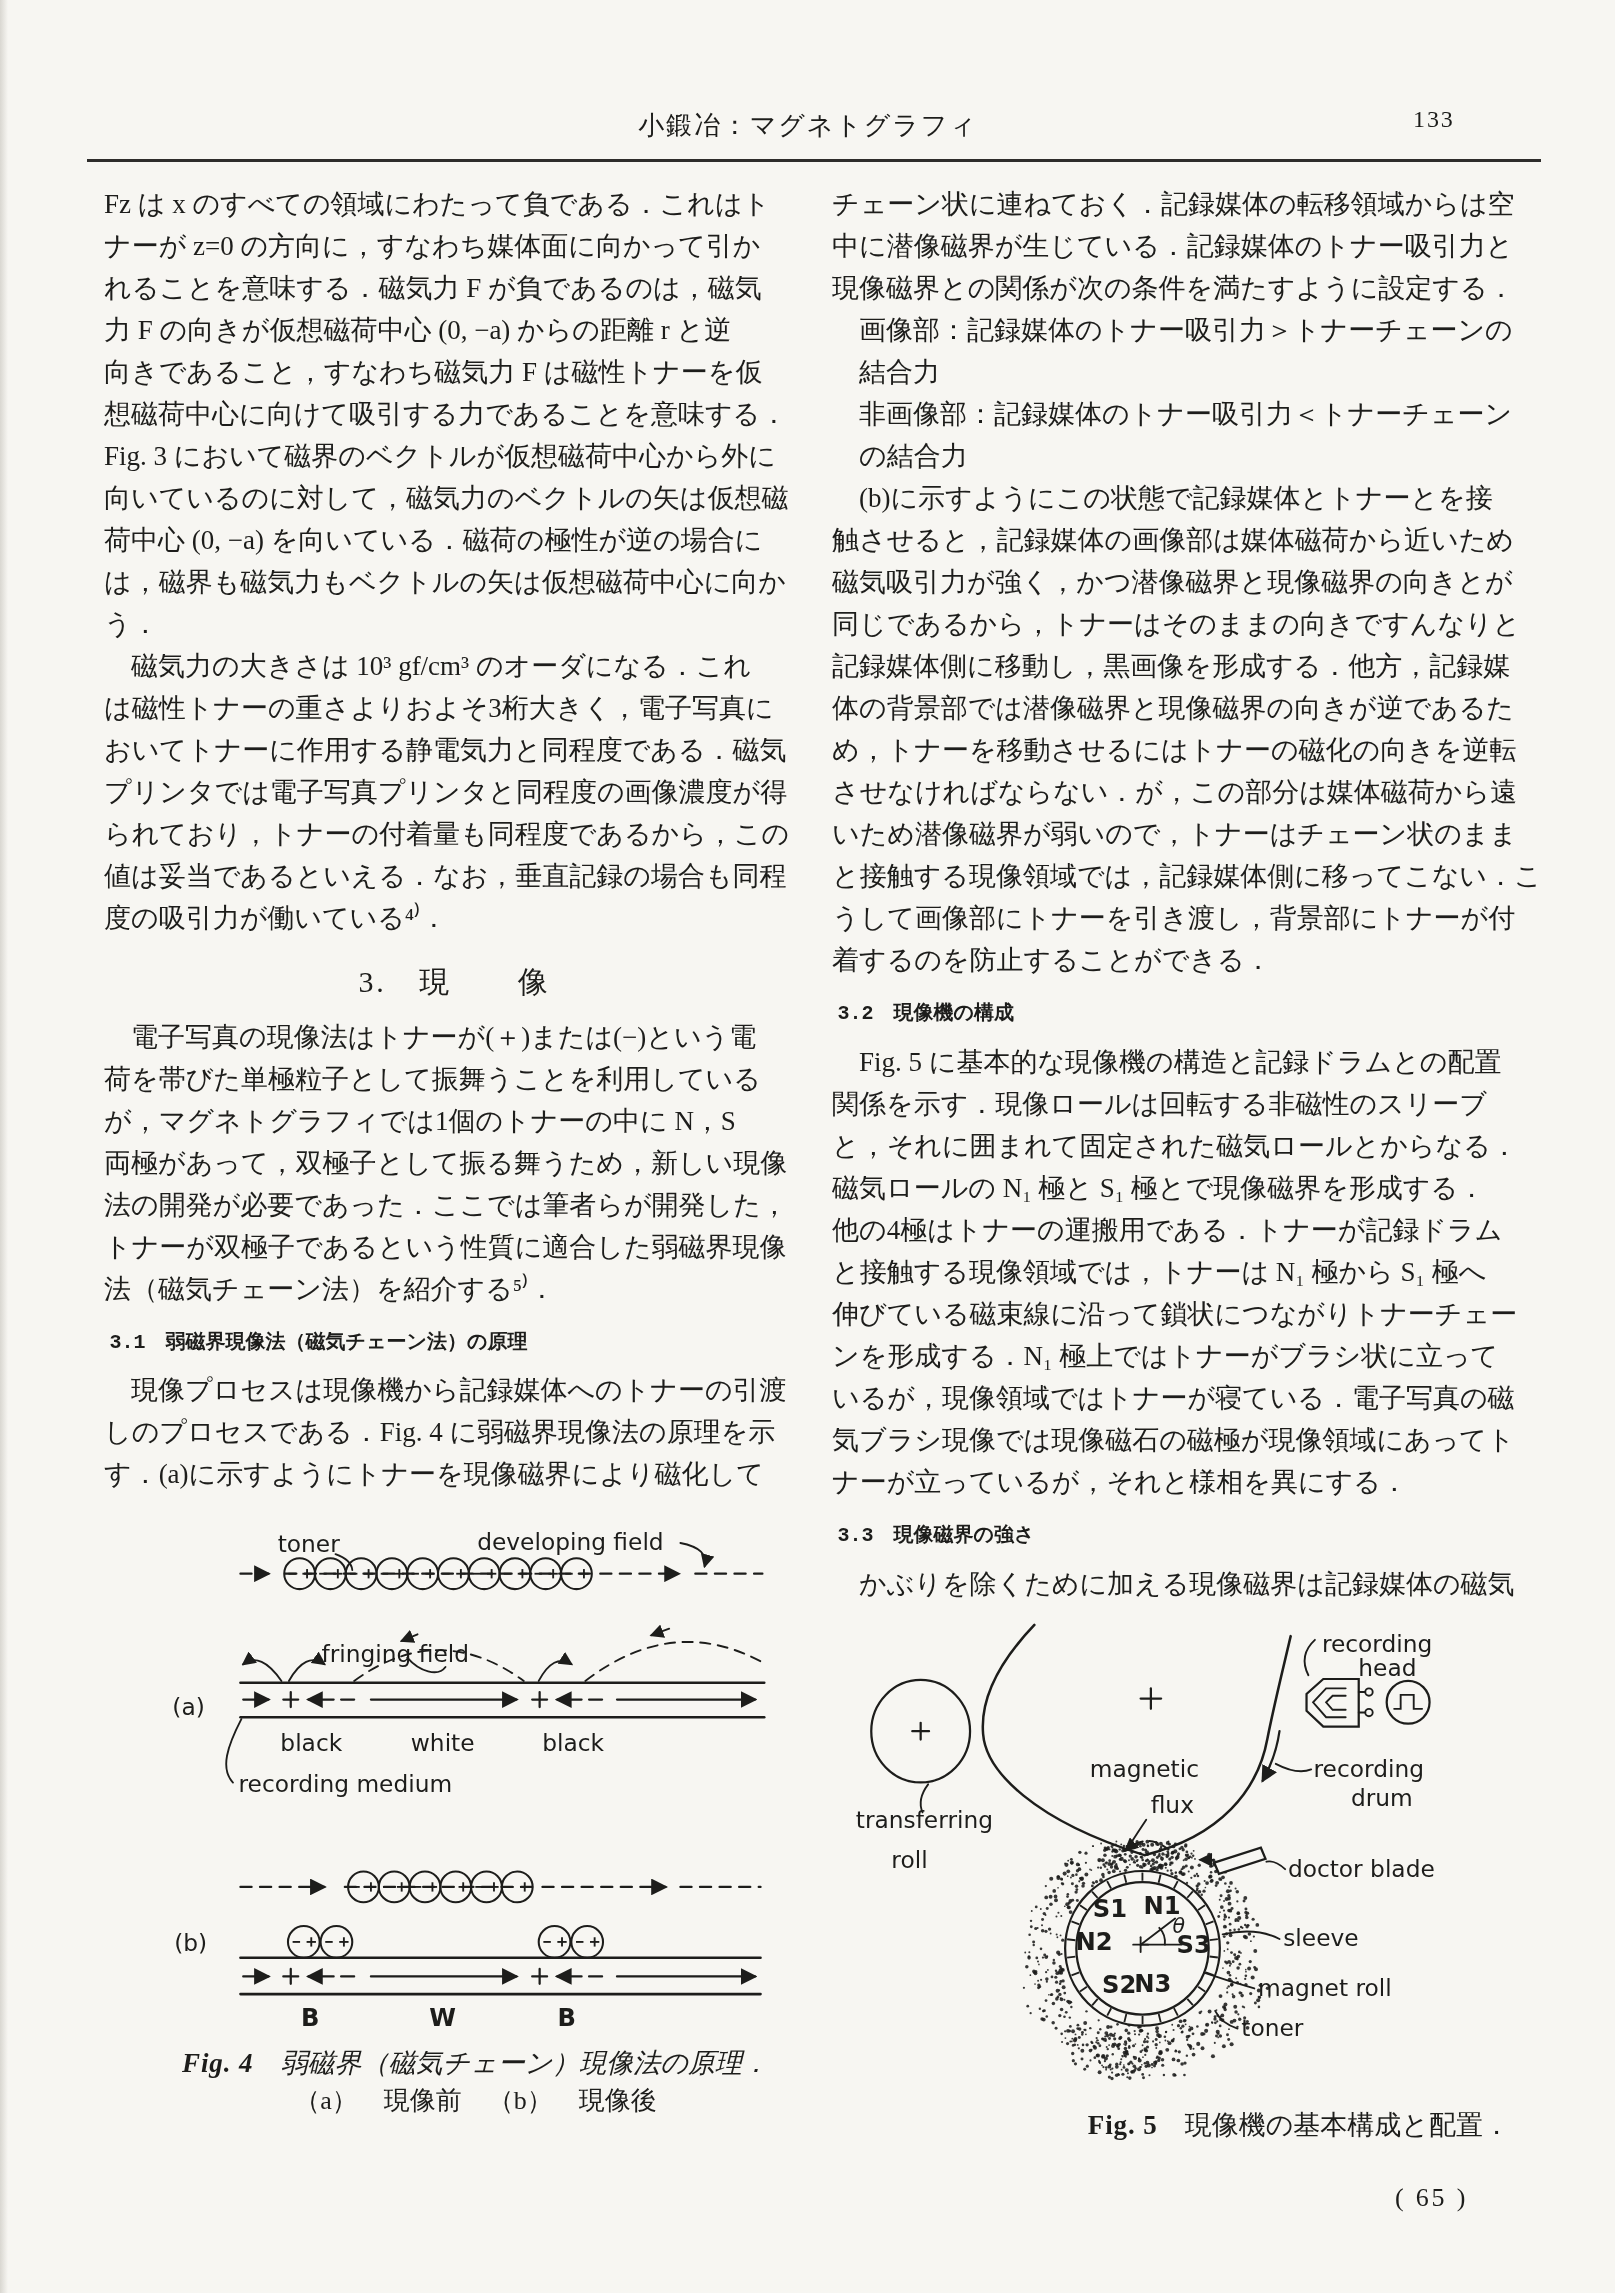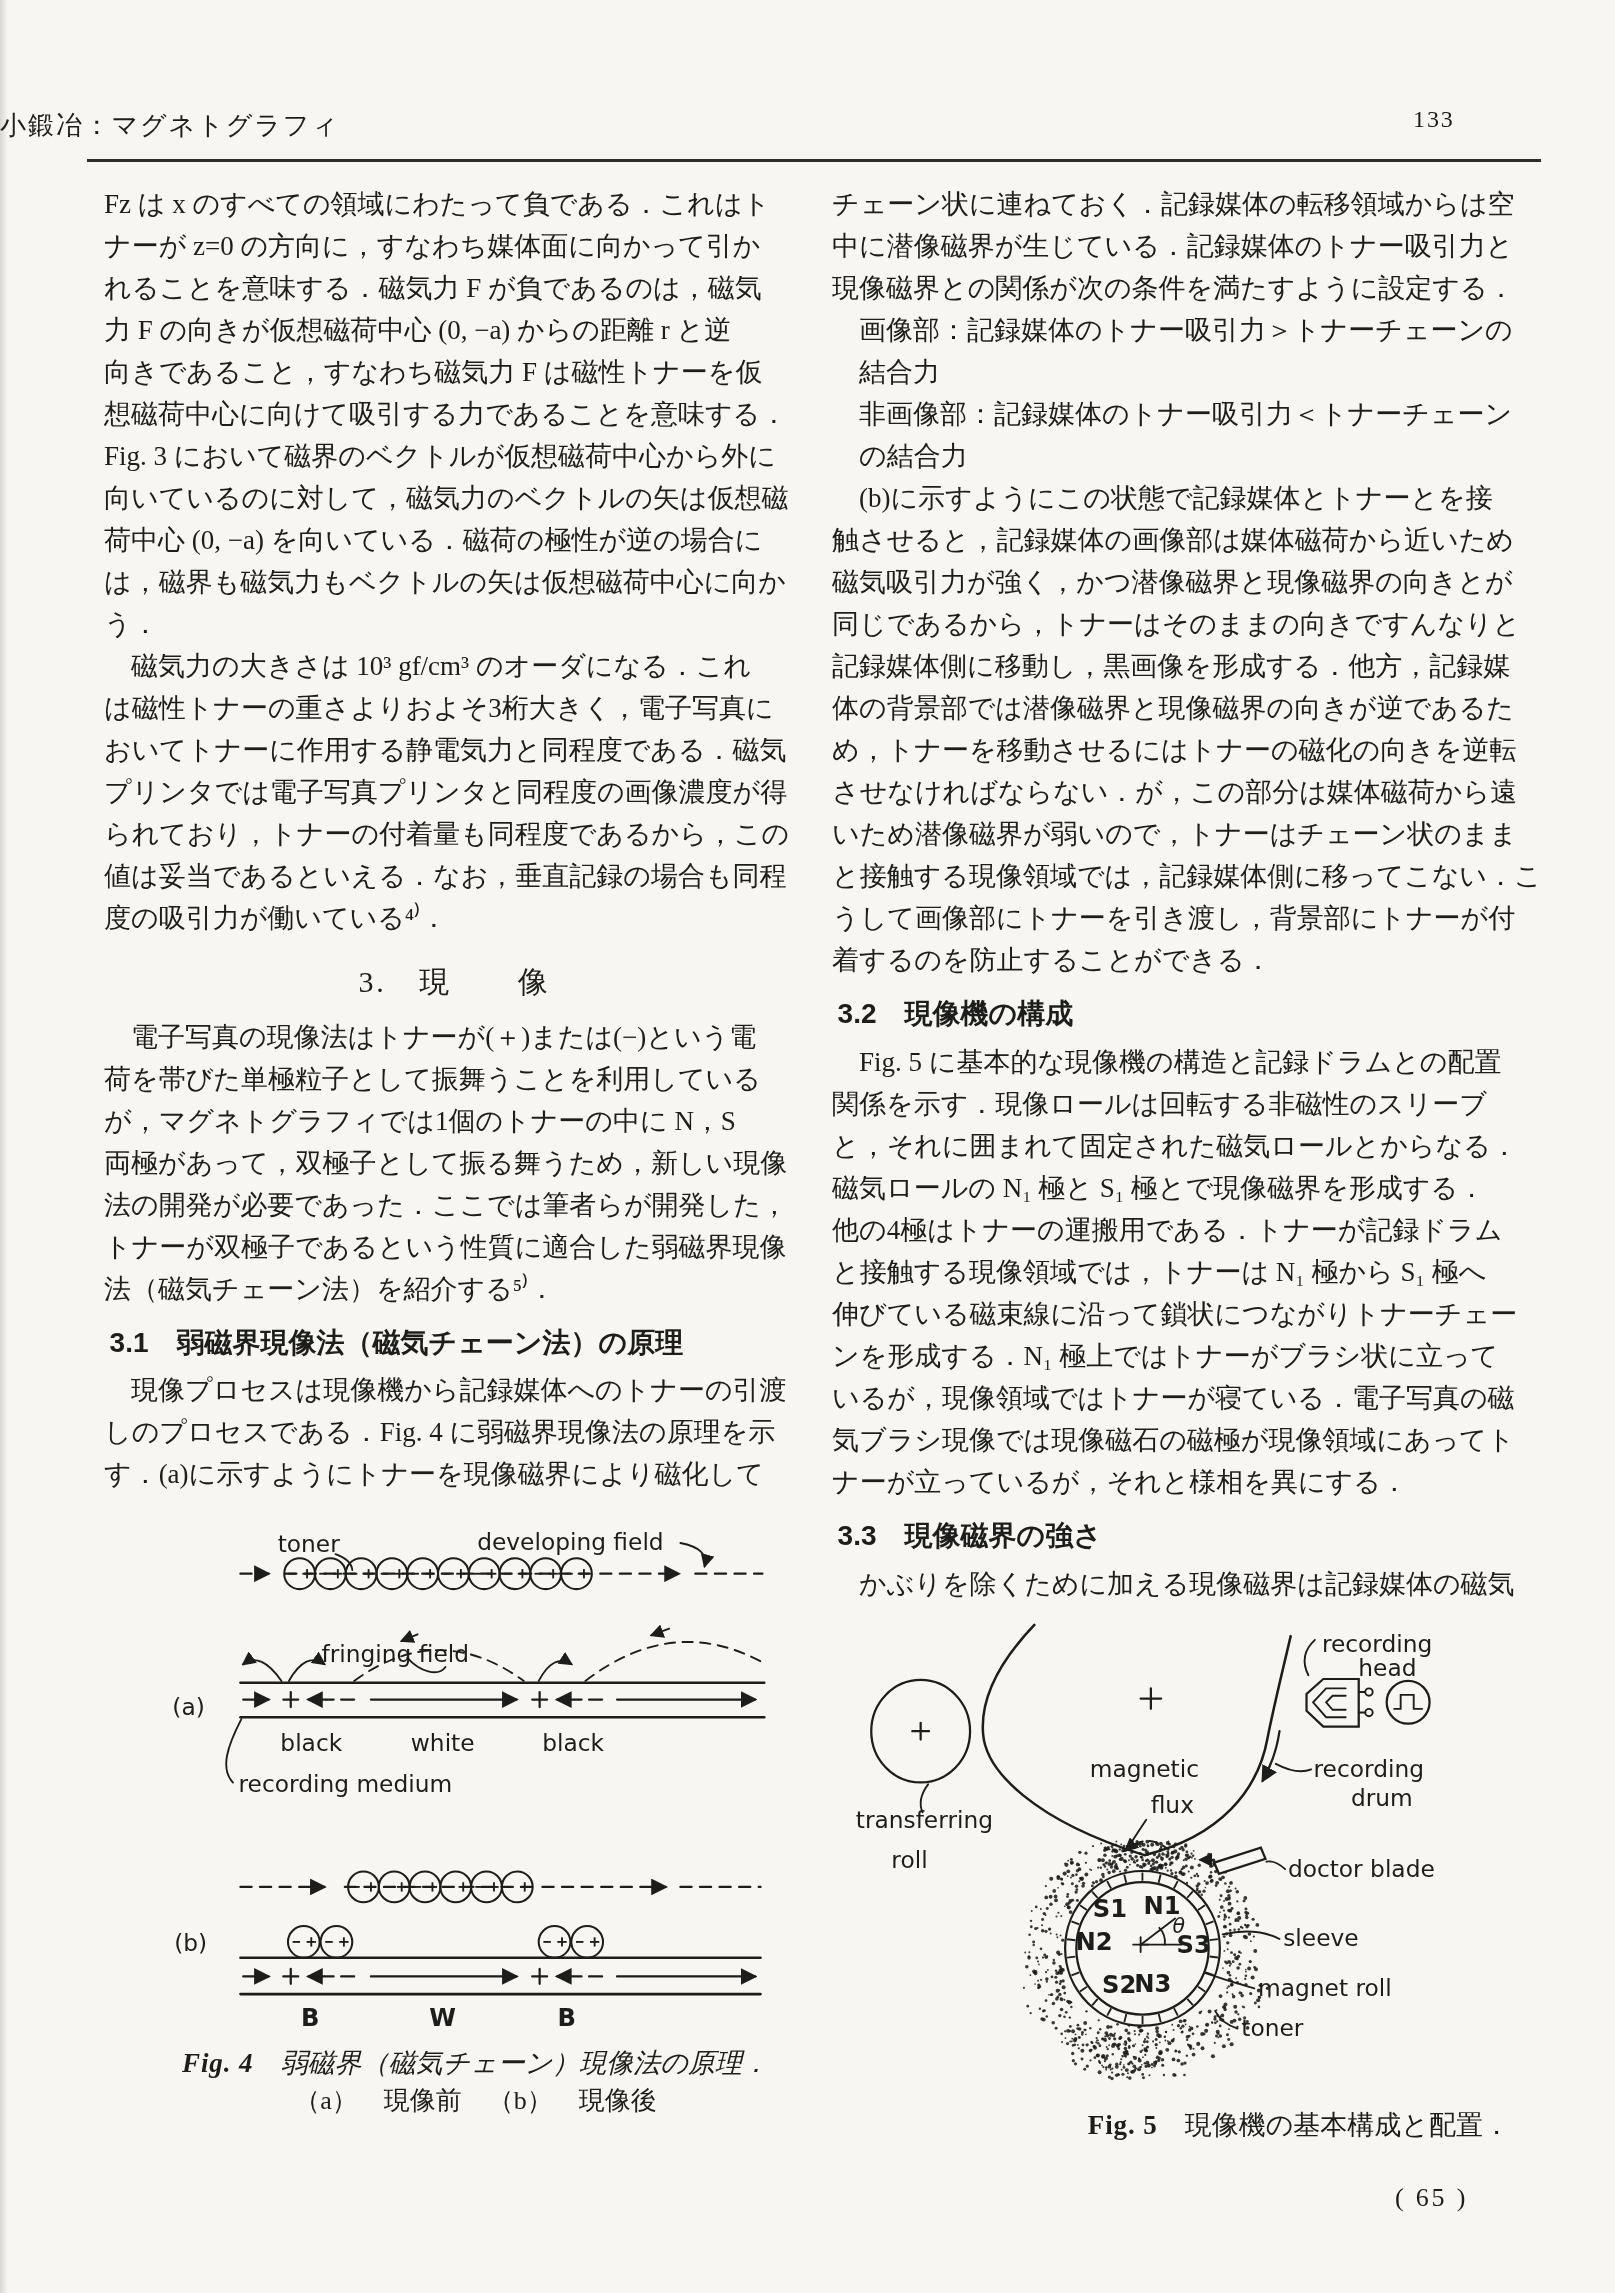--- a/index.html
+++ b/index.html
@@ -1,32 +1,32 @@
 <!DOCTYPE html>
 <html style="font-size:15px"><head>
 <meta charset="utf-8">
 <style>
   html,body{margin:0;padding:0;}
   body{width:1616px;height:2293px;background:#f7f6f2;position:relative;
        font-family:"Liberation Serif", serif;color:#1d1d1b;overflow:hidden;}
   .page{position:absolute;inset:0;}
   .scan-edge{position:absolute;left:0;top:0;width:8.4px;height:2293px;
              background:linear-gradient(90deg,#d9d7d1,#f7f6f2);}
-  .hdr-title{position:absolute;top:108px;left:0;width:1616px;
+  .hdr-title{position:absolute;top:108px;left:0;width:1616px;text-align:center;
              font-size:26px;letter-spacing:1.9px;}
   .hdr-pageno{position:absolute;top:106px;left:1413px;font-size:24px;letter-spacing:1.9px;}
   .hdr-rule{position:absolute;top:159px;left:87px;width:1454px;height:2.8px;background:#2e2d2b;}
   .col{position:absolute;top:183px;font-size:27px;}
   .col-left{left:104px;width:701px;}
   .col-right{left:832px;width:705px;}
   .tline{height:42px;line-height:42px;white-space:nowrap;}
   .sec-h{height:43px;line-height:43px;text-align:center;font-weight:normal;
          font-size:30px;letter-spacing:2.8px;margin:20.5px 0 13px 0;}
-  .sub-h{height:43px;line-height:43px;font-weight:bold;font-size:28px;
-         font-family:Liberation Sans, sans-serif;margin:11.2px 0 5.6px 5.6px;white-space:nowrap;}
+  .sub-h{height:43px;line-height:43px;font-weight:bold;font-size:20px;
+         font-family:Liberation Mono, monospace;margin:11.2px 0 5.6px 5.6px;white-space:nowrap;}
   .figure-svg{position:absolute;}
   #fig4-svg{left:121px;top:1515px;}
   #fig5-svg{left:820px;top:1608px;}
   .caption{position:absolute;text-align:center;font-size:27px;white-space:nowrap;}
   .cap-fig{font-weight:bold;letter-spacing:0.9px;}
   #fig4-cap1{left:140px;top:2045px;width:671px;font-style:italic;}
   #fig4-cap2{left:140px;top:2083px;width:671px;font-size:26px;}
   #fig5-cap{left:802px;top:2107px;width:708px;text-align:right;}
   .page-marker{position:absolute;left:1395px;top:2183px;font-size:26px;letter-spacing:2.8px;}
   

